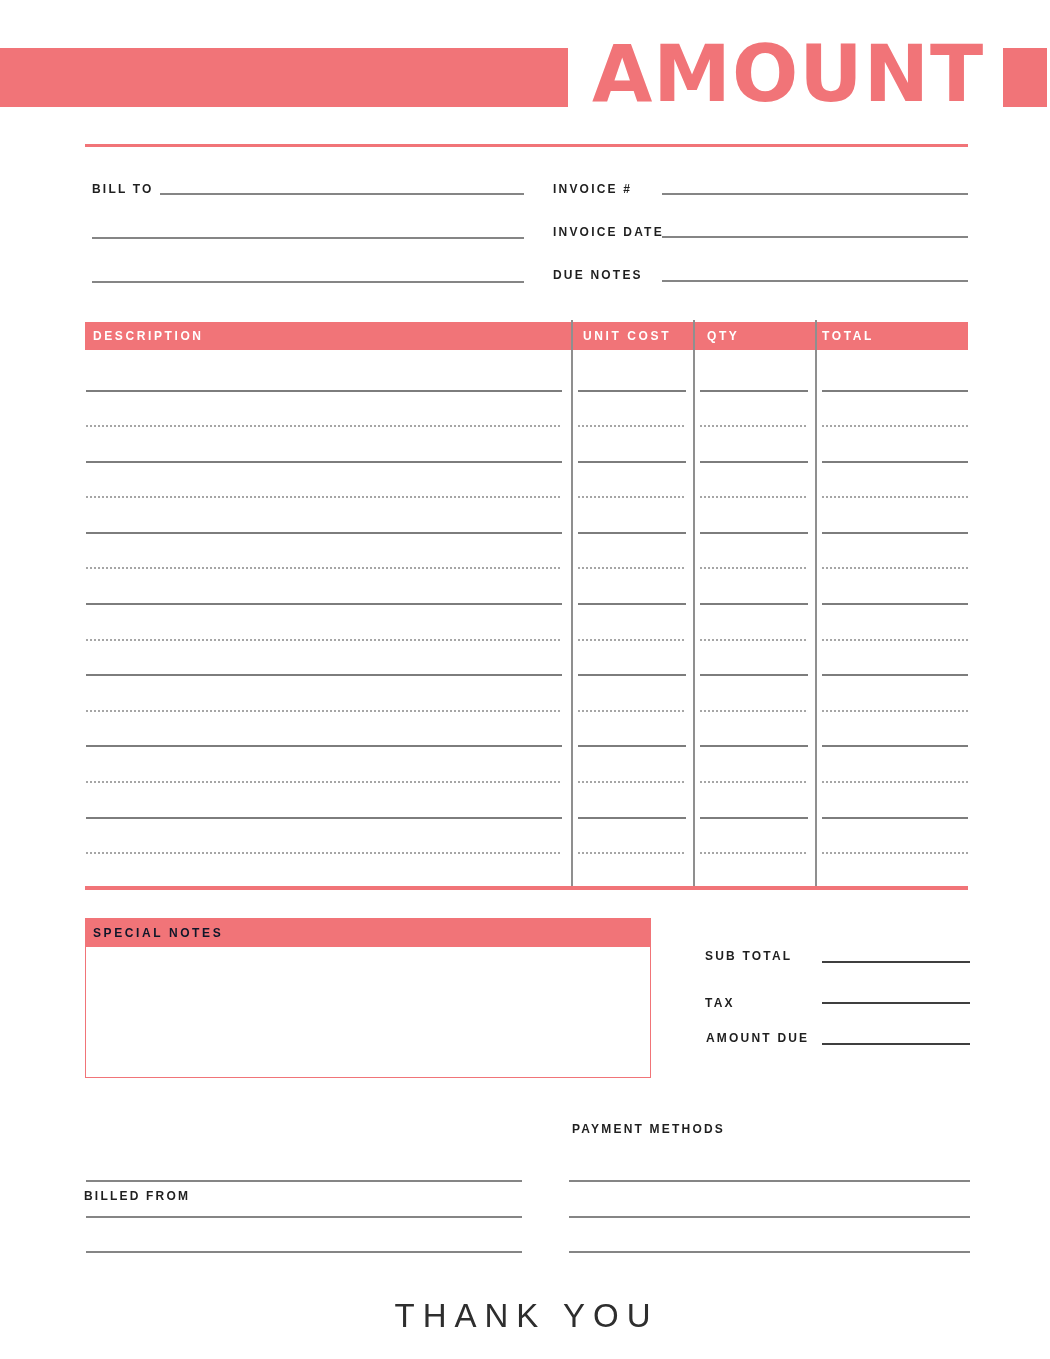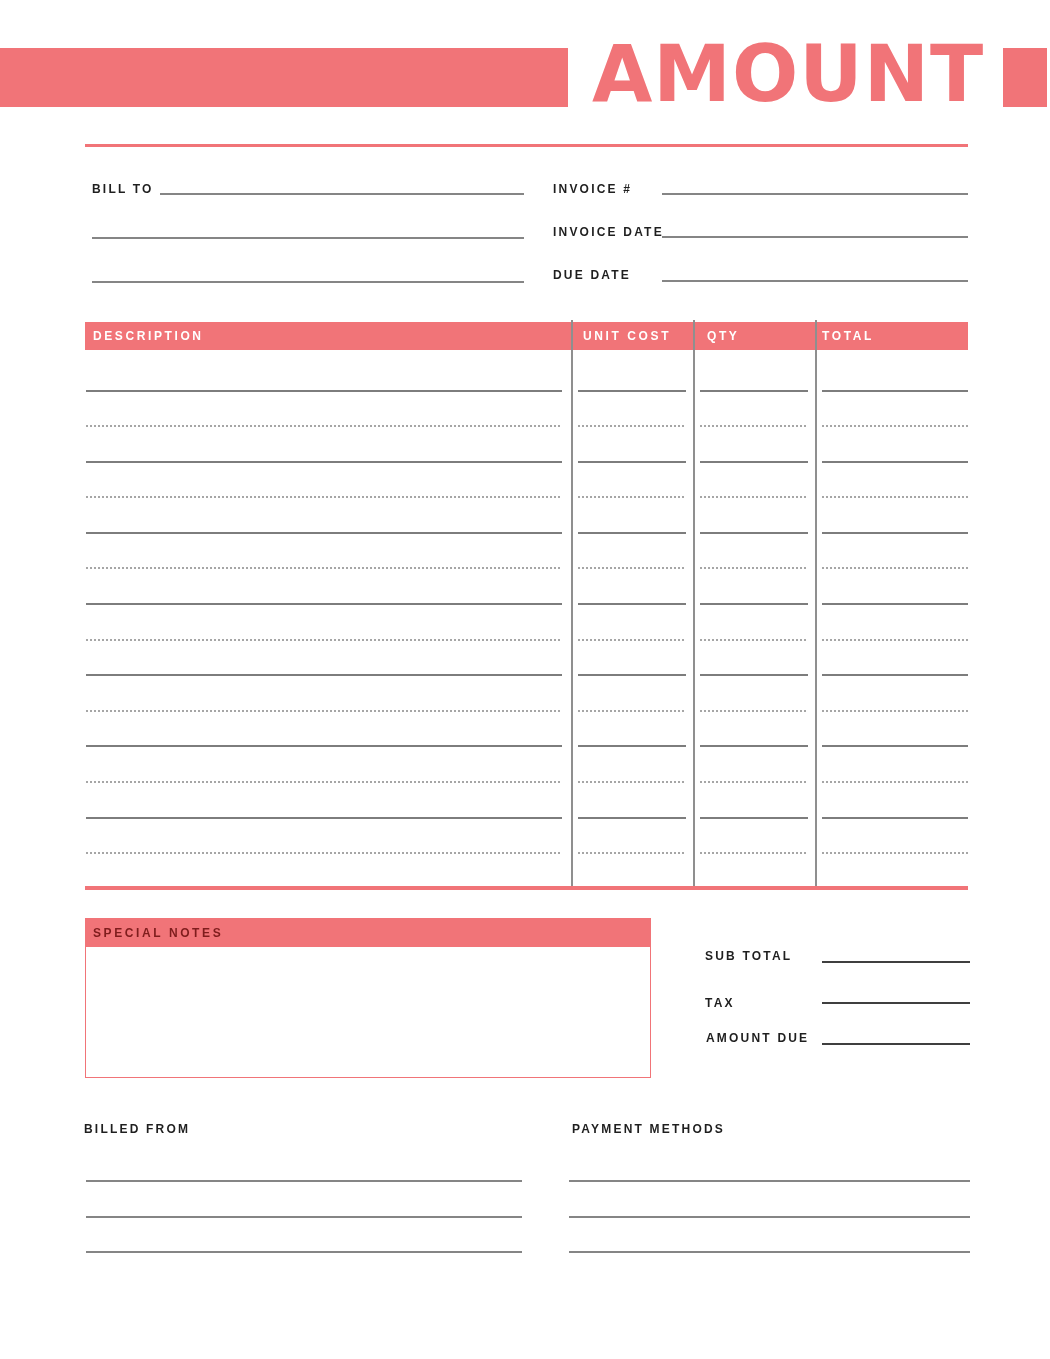--- a/index.html
+++ b/index.html
@@ -43,21 +43,21 @@
   .seg-total { left: 737px; width: 146px; }
   .row-line:nth-child(odd) span { background: #7d7d7d; }
   .row-line:nth-child(even) span {
     height: 2px;
     background: repeating-linear-gradient(90deg, #a6a6a6 0 2px, transparent 2px 4px);
   }
   .tbl-bottom { position: absolute; left: 85px; top: 886px; width: 883px; height: 4px; background: var(--accent); }
   
   .notes-bar { position: absolute; left: 85px; top: 918px; width: 566px; height: 29px; background: var(--accent); }
   .notes-bar .nb-label {
-    position: absolute; left: 8px; top: 0; height: 29px; line-height: 30px; color: #7f1d1d;
+    position: absolute; left: 8px; top: 0; height: 29px; line-height: 30px; color: #0f172a;
     font-weight: bold; font-size: 12px; letter-spacing: 2.6px; white-space: nowrap;
   }
   .notes-box {
     position: absolute; left: 85px; top: 947px; width: 566px; height: 131px;
     border: 1.5px solid var(--accent); border-top: none; background: #ffffff;
   }
   
   .thanks {
     position: absolute; left: 85px; top: 1297px; width: 883px; text-align: center;
     font-size: 33px; font-weight: 400; letter-spacing: 8px; color: #2e2e2e; white-space: nowrap;
@@ -75,21 +75,21 @@
 
   <div class="label" style="left:92px; top:183px;">BILL TO</div>
   <div class="fline" style="left:160px; top:193px; width:364px;"></div>
   <div class="fline" style="left:92px;  top:237px; width:432px;"></div>
   <div class="fline" style="left:92px;  top:281px; width:432px;"></div>
 
   <div class="label" style="left:553px; top:183px;text-align:right;">INVOICE #</div>
   <div class="fline" style="left:662px; top:193px; width:306px;"></div>
   <div class="label" style="left:553px; top:226px;">INVOICE DATE</div>
   <div class="fline" style="left:662px; top:236px; width:306px;"></div>
-  <div class="label" style="left:553px; top:269px;">DUE DATE</div>
+  <div class="label" style="left:553px; top:269px;">DUE NOTES</div>
   <div class="fline" style="left:662px; top:280px; width:306px;"></div>
 
   <div class="tbl-head">
     <span class="col col-desc">DESCRIPTION</span>
     <span class="col col-unit">UNIT COST</span>
     <span class="col col-qty">QTY</span>
     <span class="col col-total">TOTAL</span>
   </div>
   <div class="vline vline-1"></div>
   <div class="vline vline-2"></div>
@@ -188,24 +188,25 @@
   </div>
   <div class="notes-box"></div>
 
   <div class="label" style="left:705px; top:950px;text-align:right;">SUB TOTAL</div>
   <div class="dkline" style="left:822px; top:961px; width:148px;"></div>
   <div class="label" style="left:705px; top:953px;margin-top:44px;">TAX</div>
   <div class="dkline" style="left:822px; top:1002px; width:148px;"></div>
   <div class="label" style="left:706px; top:1032px;">AMOUNT DUE</div>
   <div class="dkline" style="left:822px; top:1043px; width:148px;"></div>
 
-  <div class="label" style="left:84px; top:1123px;">BILLED FROM</div>
+  <div class="label" style="left:84px; top:1190px;">BILLED FROM</div>
   <div class="fline" style="left:86px; top:1180px; width:436px;"></div>
   <div class="fline" style="left:86px; top:1216px; width:436px;"></div>
   <div class="fline" style="left:86px; top:1251px; width:436px;"></div>
 
   <div class="label" style="left:572px; top:1123px;">PAYMENT METHODS</div>
   <div class="fline" style="left:569px; top:1180px; width:401px;"></div>
   <div class="fline" style="left:569px; top:1216px; width:401px;"></div>
   <div class="fline" style="left:569px; top:1251px; width:401px;"></div>
 
+  <div class="thanks">THANK YOU</div>
 
 </div>
 
 </body></html>

